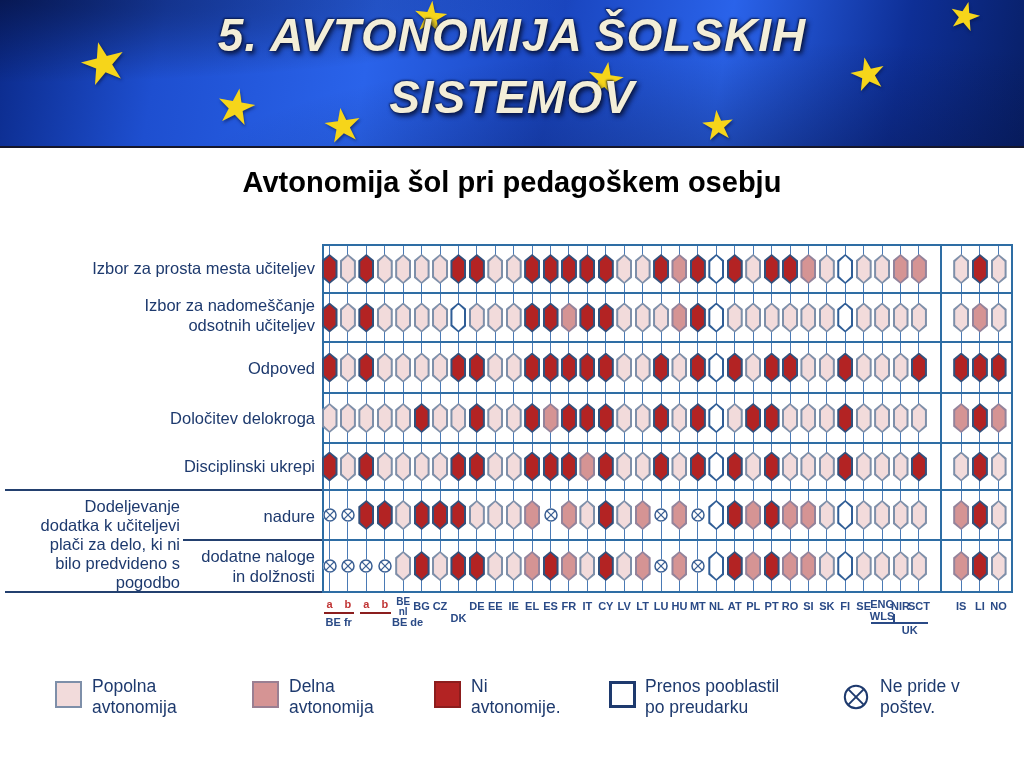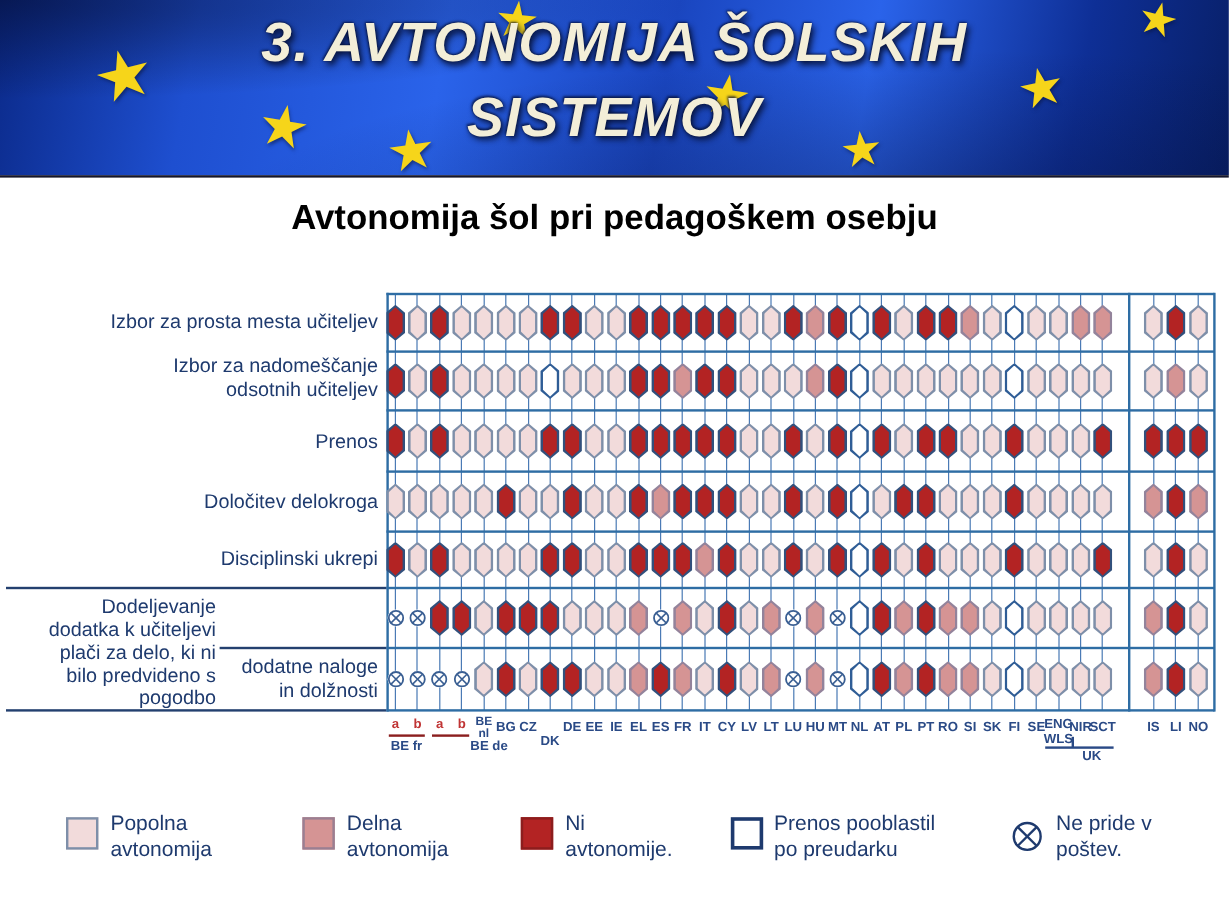--- a/index.html
+++ b/index.html
@@ -65,32 +65,33 @@
 
   <div id="title-band">
     <span class="star" style="left:78px;top:30px;font-size:56px;transform:rotate(-14deg);"></span>
     <span class="star" style="left:215px;top:78px;font-size:48px;transform:rotate(10deg);"></span>
     <span class="star" style="left:412px;top:-8px;font-size:42px;transform:rotate(6deg);"></span>
     <span class="star" style="left:322px;top:98px;font-size:46px;transform:rotate(-8deg);"></span>
     <span class="star" style="left:585px;top:52px;font-size:46px;transform:rotate(9deg);"></span>
     <span class="star" style="left:700px;top:102px;font-size:40px;transform:rotate(-6deg);"></span>
     <span class="star" style="left:848px;top:48px;font-size:44px;transform:rotate(-12deg);"></span>
     <span class="star" style="left:948px;top:-6px;font-size:38px;transform:rotate(14deg);"></span>
-    <div id="page-title">3. AVTONOMIJA ŠOLSKIH
+    <div id="page-title">5. AVTONOMIJA ŠOLSKIH
 SISTEMOV</div>
   </div>
 
   <div id="subtitle">Avtonomija šol pri pedagoškem osebju</div>
 
   <div class="rowlab" style="top:258px;">Izbor za prosta mesta učiteljev</div>
   <div class="rowlab" style="top:295px;">Izbor za nadomeščanje
 odsotnih učiteljev</div>
-  <div class="rowlab" style="top:358px;">Prenos</div>
+  <div class="rowlab" style="top:358px;">Odpoved</div>
   <div class="rowlab" style="top:408px;">Določitev delokroga</div>
   <div class="rowlab" style="top:456px;">Disciplinski ukrepi</div>
+  <div class="rowlab" style="top:506px;">nadure</div>
   <div class="rowlab" style="top:546px;">dodatne naloge
 in dolžnosti</div>
   <div id="group-label">Dodeljevanje
 dodatka k učiteljevi
 plači za delo, ki ni
 bilo predvideno s
 pogodbo</div>
 
   <div class="navline" style="left:5px;top:489px;width:317px;"></div>
   <div class="navline" style="left:183px;top:539px;width:139px;"></div>

